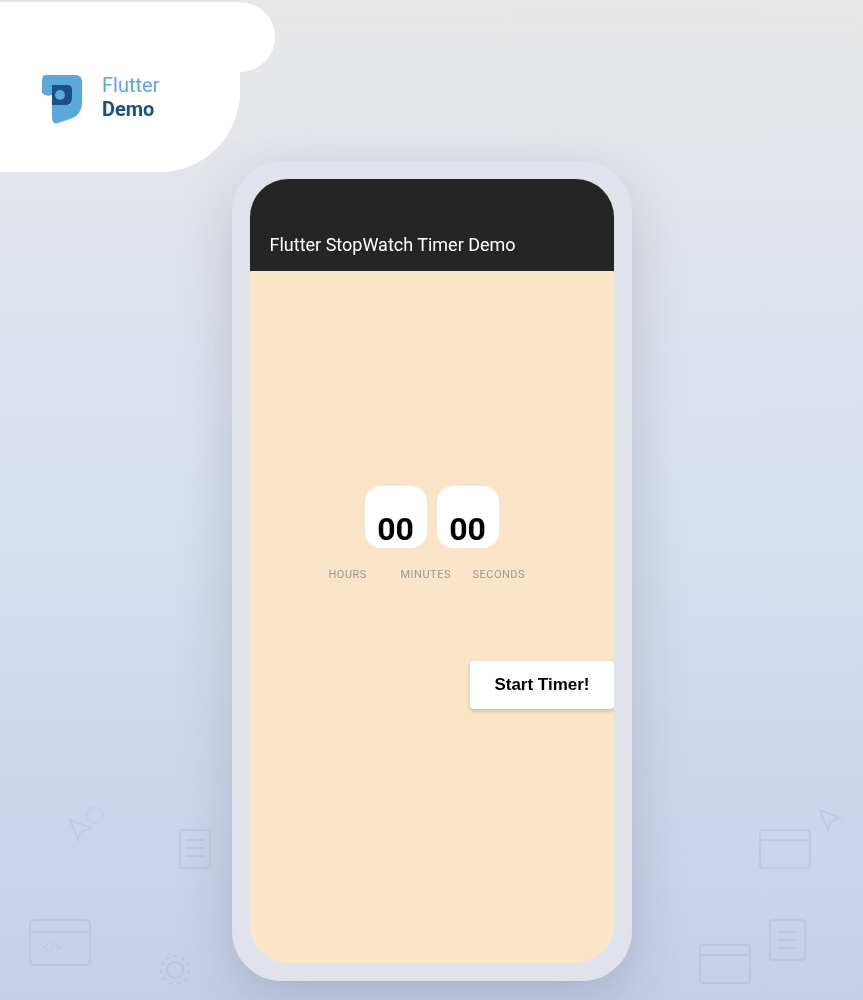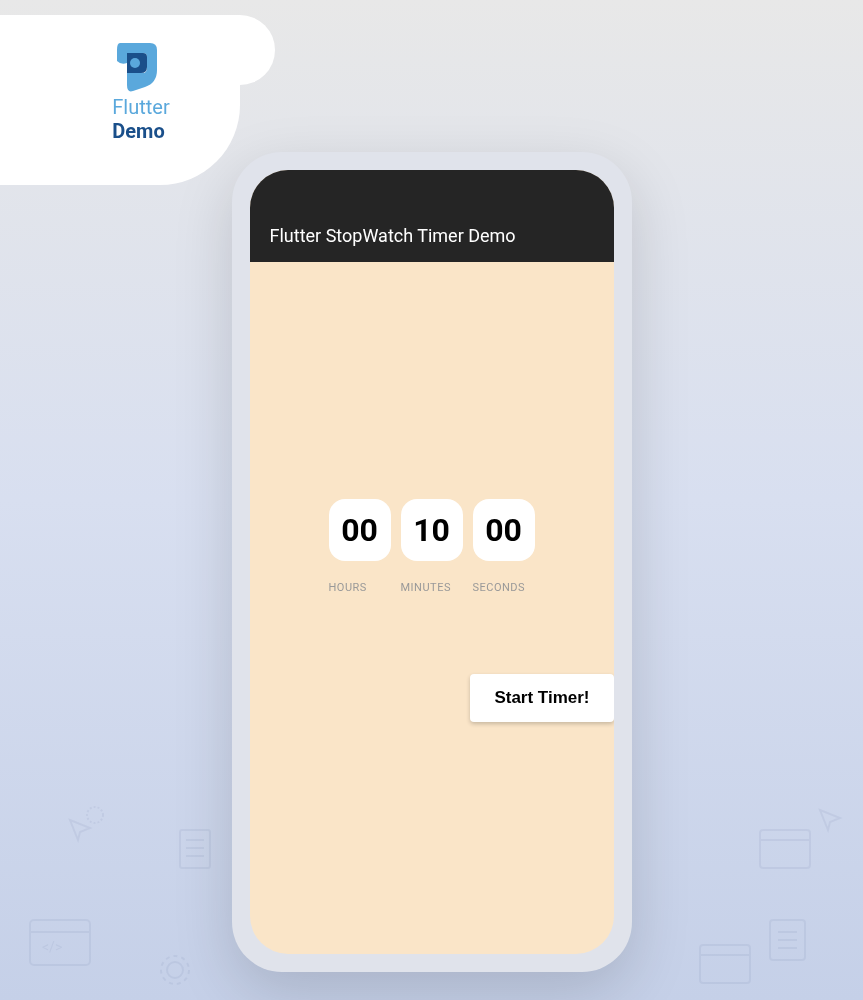--- a/index.html
+++ b/index.html
@@ -13,32 +13,31 @@
       height: 1000px;
       background: linear-gradient(180deg, #e8e8e8 0%, #d8dff0 50%, #c5d0e8 100%);
       font-family: -apple-system, BlinkMacSystemFont, 'Segoe UI', Roboto, sans-serif;
       position: relative;
       overflow: hidden;
     }
 
     
     .logo-badge {
       position: absolute;
-      top: 15px;
+      top: 2px;
       left: 0;
       width: 240px;
       height: 170px;
       background: #ffffff;
       border-radius: 0 0 80px 0;
       display: flex;
       align-items: center;
       padding-left: 30px;
       padding-top: 20px;
       z-index: 10;
-      flex-direction: column;
     }
 
     .logo-badge::before {
       content: '';
       position: absolute;
       top: 0;
       right: -35px;
       width: 70px;
       height: 70px;
       background: #ffffff;
@@ -63,21 +62,21 @@
 
     .logo-text-bottom {
       color: #1a4f8a;
       font-size: 20px;
       font-weight: 700;
     }
 
     
     .phone-frame {
       position: absolute;
-      top: 152px;
+      top: 161px;
       left: 50%;
       transform: translateX(-50%);
       width: 400px;
       height: 820px;
       background: #e0e3eb;
       border-radius: 50px;
       padding: 18px;
       box-shadow: 0 20px 60px rgba(0, 0, 0, 0.15);
     }
 
@@ -118,23 +117,22 @@
       gap: 10px;
       margin-bottom: 20px;
     }
 
     .timer-card {
       background: #ffffff;
       border-radius: 16px;
       width: 62px;
       height: 62px;
       display: flex;
-      align-items: center;
+      align-items: flex-end;
       justify-content: center;
-      margin-top: 22px;
     }
 
     .timer-value {
       font-size: 32px;
       font-weight: 700;
       color: #000000;
     }
 
     .timer-labels {
       display: flex;
@@ -202,23 +200,20 @@
     <div class="app-bar">
       <div class="app-bar-title">Flutter StopWatch Timer Demo</div>
     </div>
 
     <div class="timer-container">
       <div class="timer-row">
         <div class="timer-card">
           <span class="timer-value">00</span>
         </div>
         <div class="timer-card">
-          <span class="timer-value">10</span>
-        </div>
-        <div class="timer-card">
           <span class="timer-value">00</span>
         </div>
       </div>
       <div class="timer-labels">
         <div class="timer-label">HOURS</div>
         <div class="timer-label">MINUTES</div>
         <div class="timer-label">SECONDS</div>
       </div>
     </div>
 

